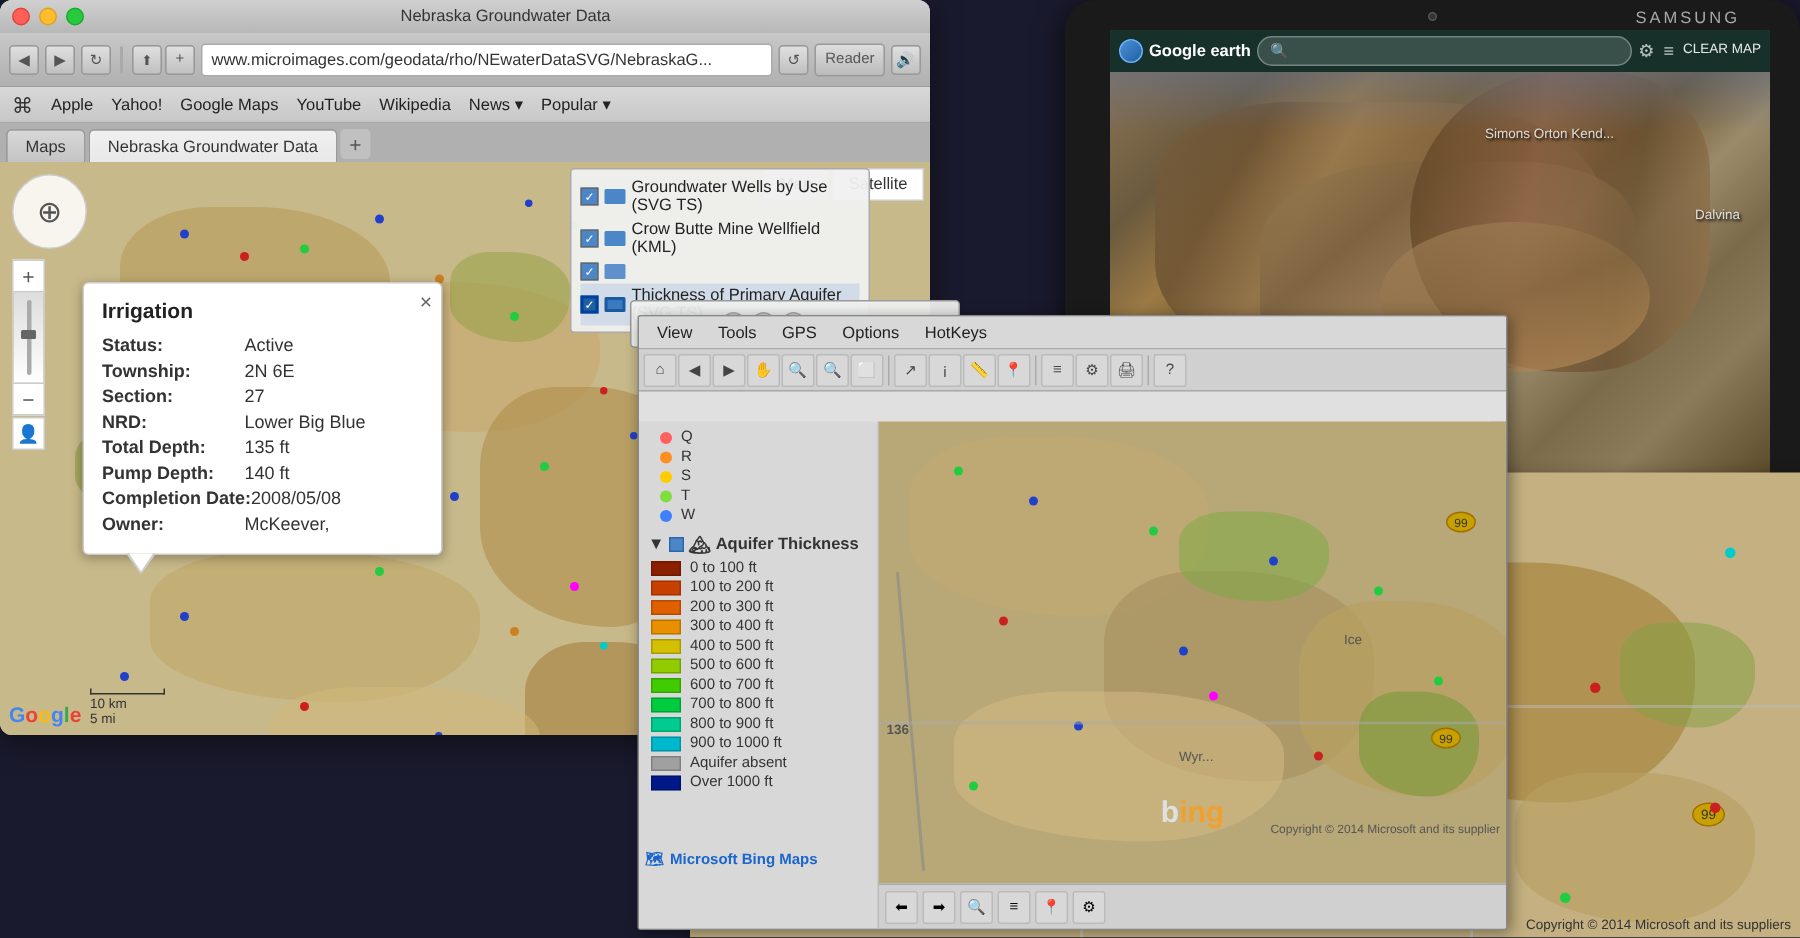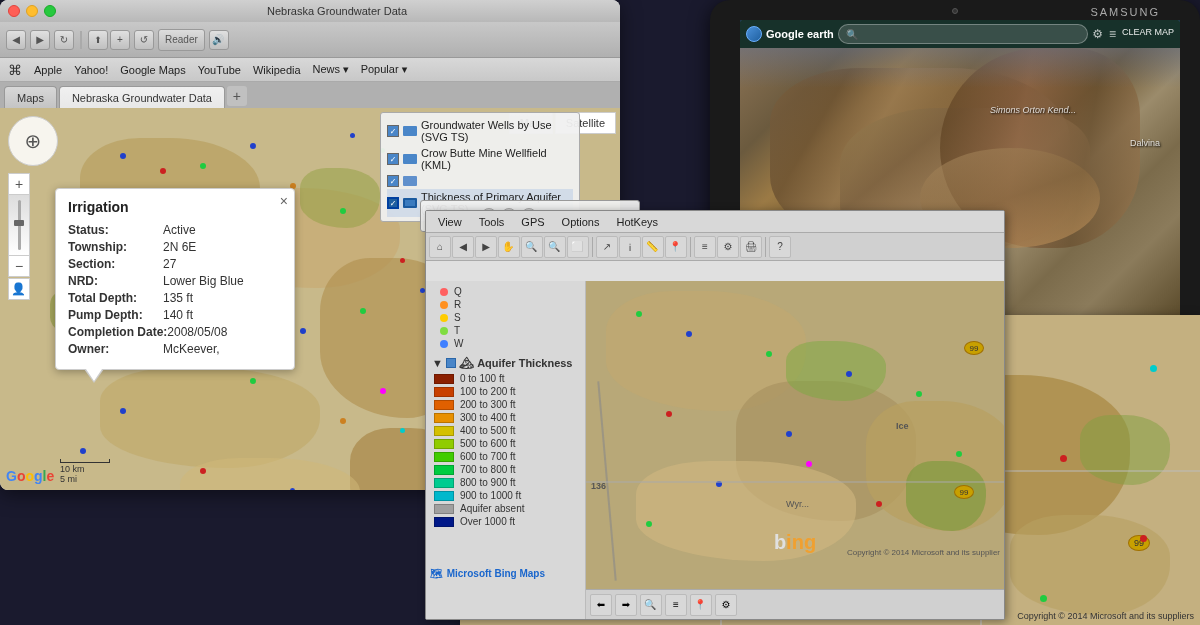--- a/index.html
+++ b/index.html
@@ -801,20 +801,21 @@
 
   <div class="browser-toolbar">
     <div class="nav-btn">◀</div>
     <div class="nav-btn">▶</div>
     <div class="nav-btn">↻</div>
     <div style="width:2px;height:18px;background:#aaa;margin:0 2px;"></div>
     <div style="display:flex;align-items:center;gap:2px;">
       <div class="nav-btn" style="font-size:9px;">⬆</div>
       <div class="nav-btn">+</div>
     </div>
+    <div class="url-bar">www.microimages.com/geodata/rho/NEwaterDataSVG/NebraskaG...</div>
     <div class="nav-btn">↺</div>
     <div class="reader-btn">Reader</div>
     <div class="nav-btn">🔊</div>
   </div>
 
   <div class="bookmarks-bar">
     <div class="bookmark-item bookmark-apple">⌘</div>
     <div class="bookmark-item">Apple</div>
     <div class="bookmark-item">Yahoo!</div>
     <div class="bookmark-item">Google Maps</div>
@@ -1128,21 +1129,21 @@
       <div class="map-dot" style="width:6px;height:6px;background:#20cc40;top:170px;left:370px;"></div>
       <div class="map-dot" style="width:6px;height:6px;background:#2040cc;top:200px;left:130px;"></div>
       <div class="map-dot" style="width:6px;height:6px;background:#cc2020;top:220px;left:290px;"></div>
       <div class="map-dot" style="width:6px;height:6px;background:#20cc40;top:240px;left:60px;"></div>
       <div class="map-dot" style="width:6px;height:6px;background:#ff00ff;top:180px;left:220px;"></div>
 
       <div style="position:absolute;top:100px;left:20px;width:2px;height:200px;background:#888;opacity:0.6;transform:rotate(-5deg);"></div>
       <div style="position:absolute;top:200px;left:0;width:420px;height:2px;background:#aaa;opacity:0.5;"></div>
 
       <div style="position:absolute;top:200px;left:5px;font-size:9px;color:#555;font-weight:bold;">136</div>
-      <div style="position:absolute;top:140px;left:310px;font-size:9px;color:#555;font-weight:bold;">Ice</div>
+      <div style="position:absolute;top:140px;left:310px;font-size:9px;color:#555;">Ice</div>
       <div style="position:absolute;bottom:80px;left:200px;font-size:9px;color:#555;">Wyr...</div>
       <div style="position:absolute;top:60px;right:20px;width:20px;height:14px;border-radius:50%;background:#c8a000;border:1px solid #a07000;display:flex;align-items:center;justify-content:center;font-size:8px;color:#333;">99</div>
       <div style="position:absolute;bottom:90px;right:30px;width:20px;height:14px;border-radius:50%;background:#c8a000;border:1px solid #a07000;display:flex;align-items:center;justify-content:center;font-size:8px;color:#333;">99</div>
     </div>
 
     <div class="tnt-copyright">Copyright © 2014 Microsoft and its supplier</div>
 
     <div class="bing-logo">
       <span class="bing-b">b</span><span style="color:#f0a030;">ing</span>
     </div>
@@ -1181,21 +1182,21 @@
 
     <div class="satellite-terrain-bg">
 
       <div style="position:absolute;top:20px;left:30px;width:300px;height:180px;background:linear-gradient(120deg,#7a6040 0%,#6a5030 20%,#9a7a50 35%,#8a6a40 50%,#6a5030 65%,#9a8060 80%,#7a6040 100%);border-radius:30% 40% 30% 40%;opacity:0.8;"></div>
       <div style="position:absolute;top:60px;left:100px;width:250px;height:140px;background:linear-gradient(140deg,#9a8050 0%,#7a6040 30%,#ba9a70 60%,#8a7050 100%);border-radius:40% 30% 50% 30%;opacity:0.7;"></div>
       <div style="position:absolute;top:0;left:200px;width:200px;height:200px;background:linear-gradient(100deg,#5a4020 0%,#8a6040 40%,#6a5030 70%,#9a7850 100%);border-radius:60% 40% 50% 60%;opacity:0.75;"></div>
       <div style="position:absolute;top:100px;left:180px;width:180px;height:100px;background:linear-gradient(160deg,#aa8a60 0%,#8a6a40 50%,#ca9a60 100%);border-radius:50%;opacity:0.6;"></div>
 
       <div style="position:absolute;top:0;left:0;right:0;height:40px;background:linear-gradient(180deg,#607090 0%,transparent 100%);opacity:0.5;"></div>
 
-      <div style="position:absolute;top:57px;left:250px;font-size:9px;color:rgba(255,255,255,0.8);text-shadow:1px 1px 2px black;font-style:italic;">Simons Orton Kend...</div>
+      <div style="position:absolute;top:36px;left:250px;font-size:9px;color:rgba(255,255,255,0.8);text-shadow:1px 1px 2px black;">Simons Orton Kend...</div>
       <div style="position:absolute;top:90px;right:20px;font-size:9px;color:rgba(255,255,255,0.8);text-shadow:1px 1px 2px black;">Dalvina</div>
     </div>
   </div>
 
   <div class="tablet-bottom-bar">
     <div class="tablet-nav-btn">◀</div>
     <div class="tablet-nav-btn" style="border-radius:50%;">○</div>
     <div class="tablet-nav-btn">□</div>
     <div class="tablet-nav-btn">⟳</div>
     <div style="flex:1;"></div>

